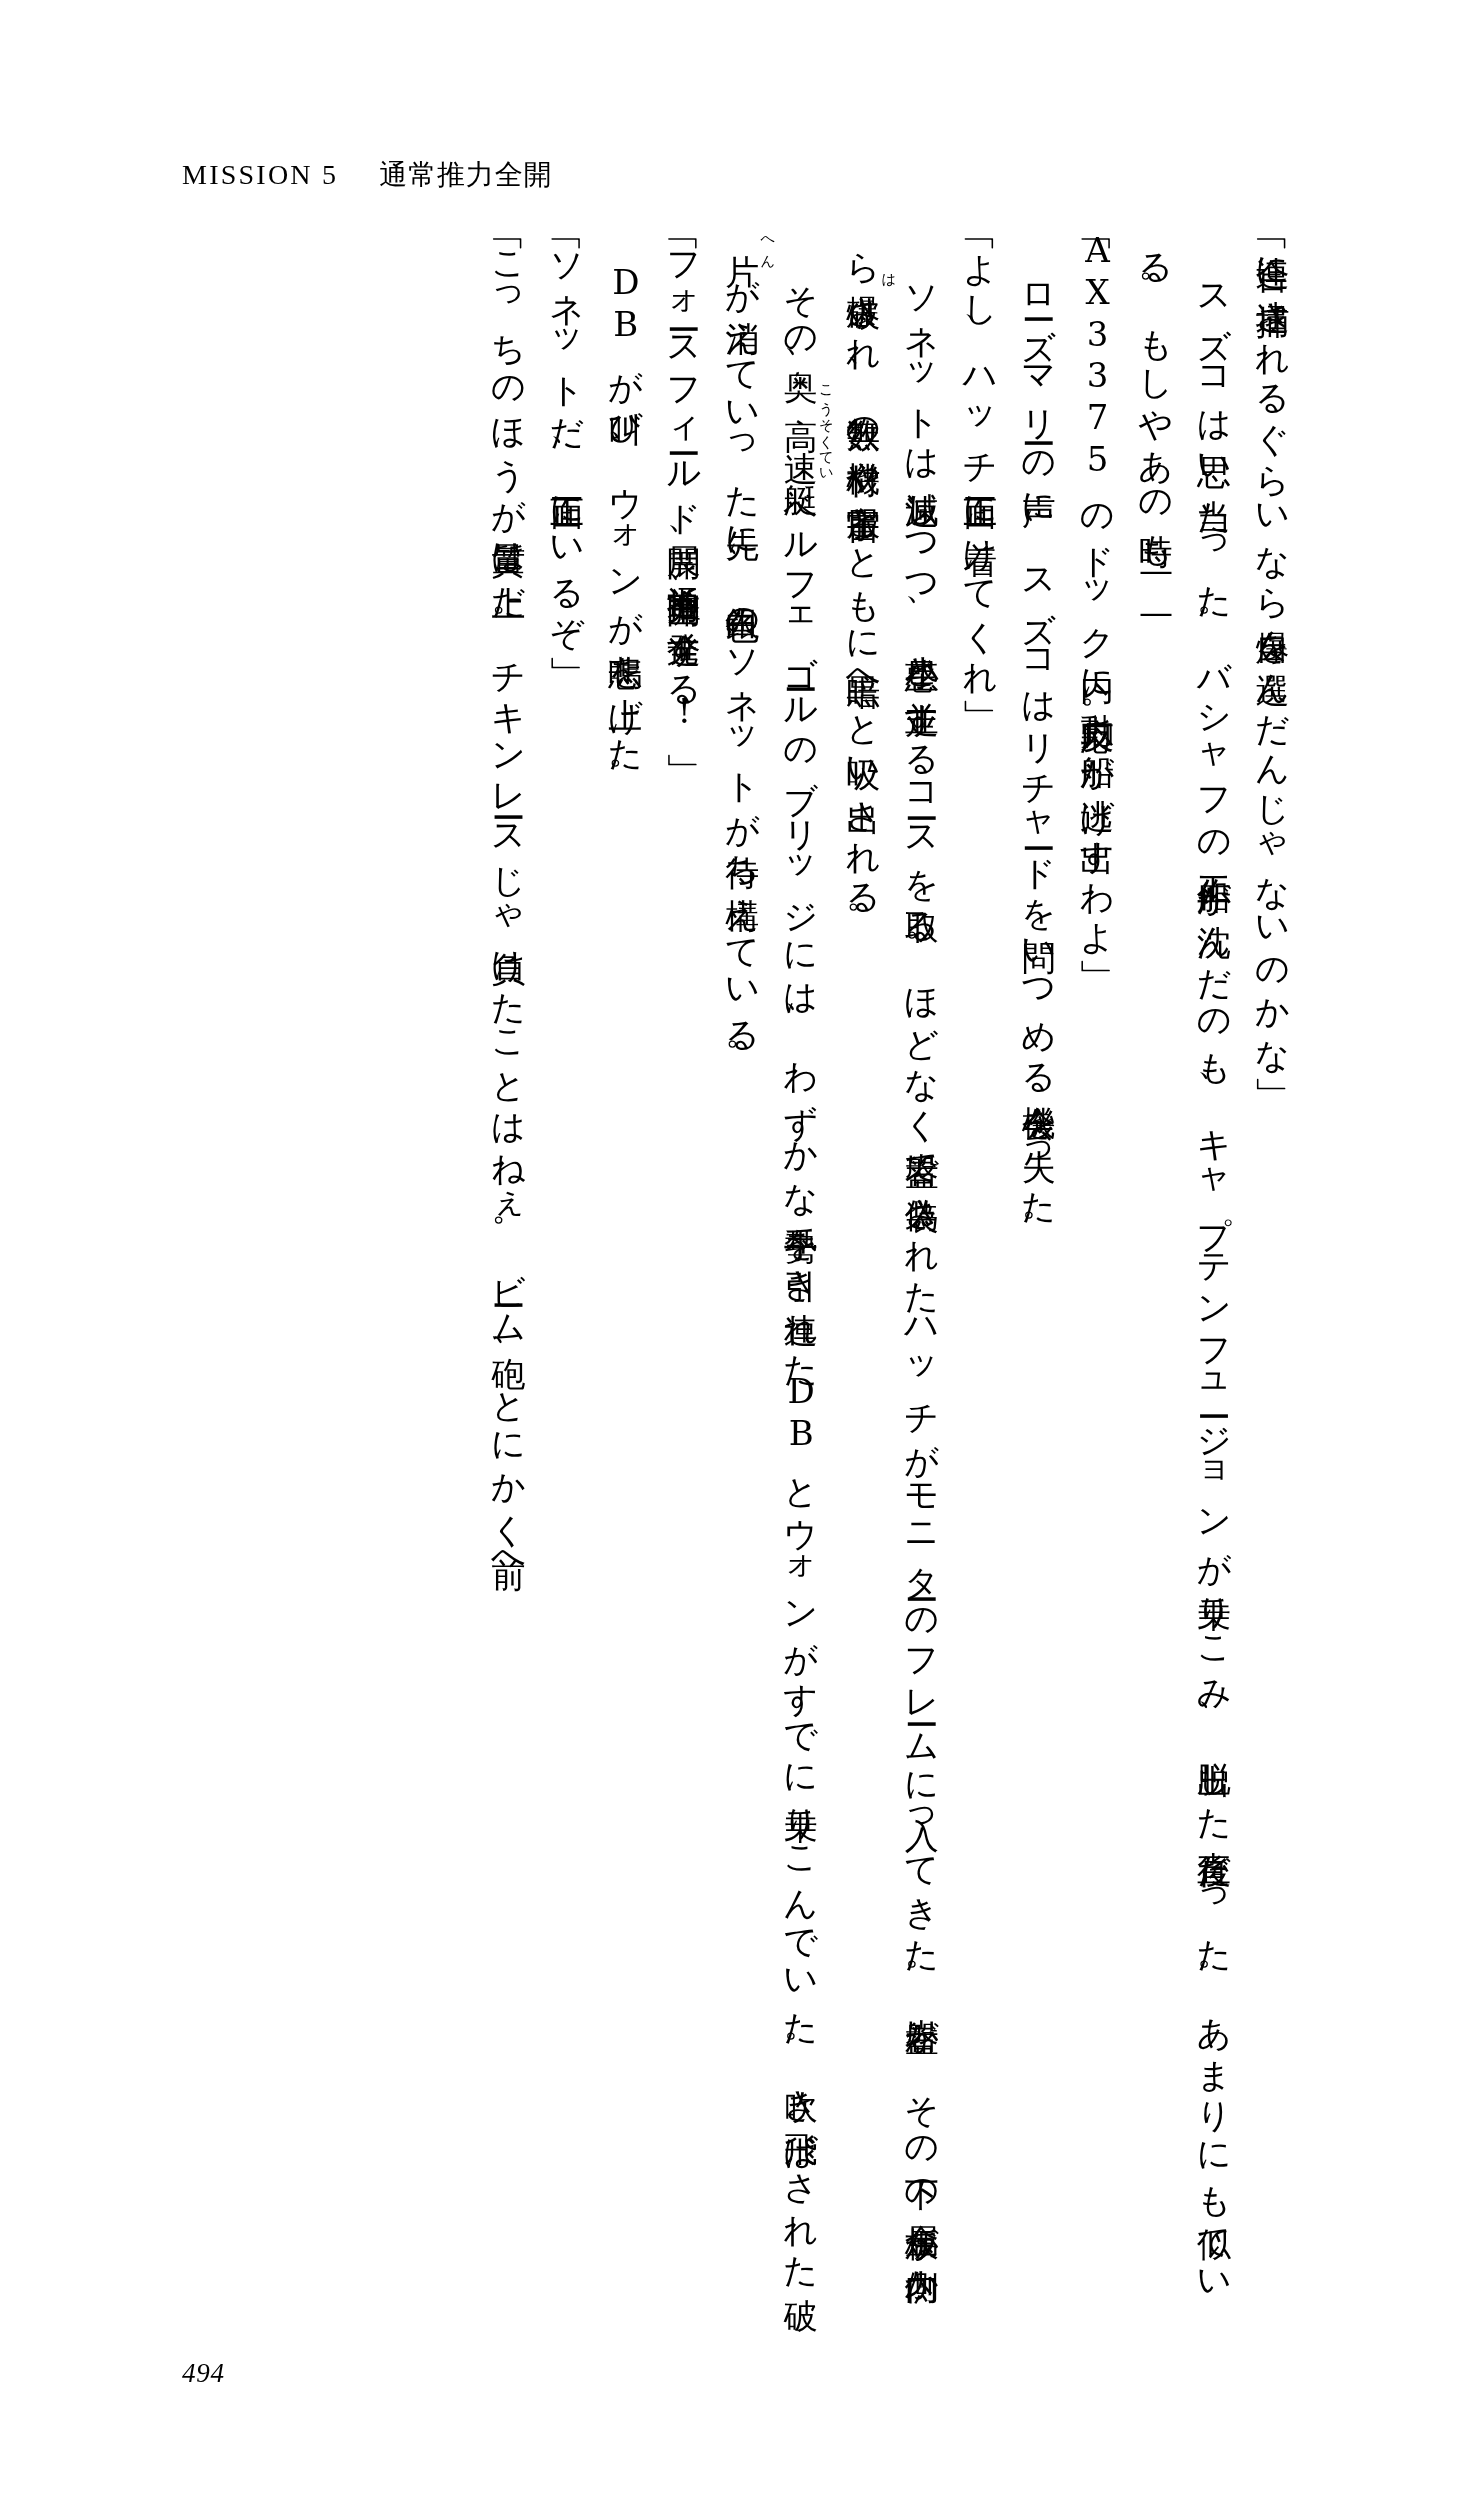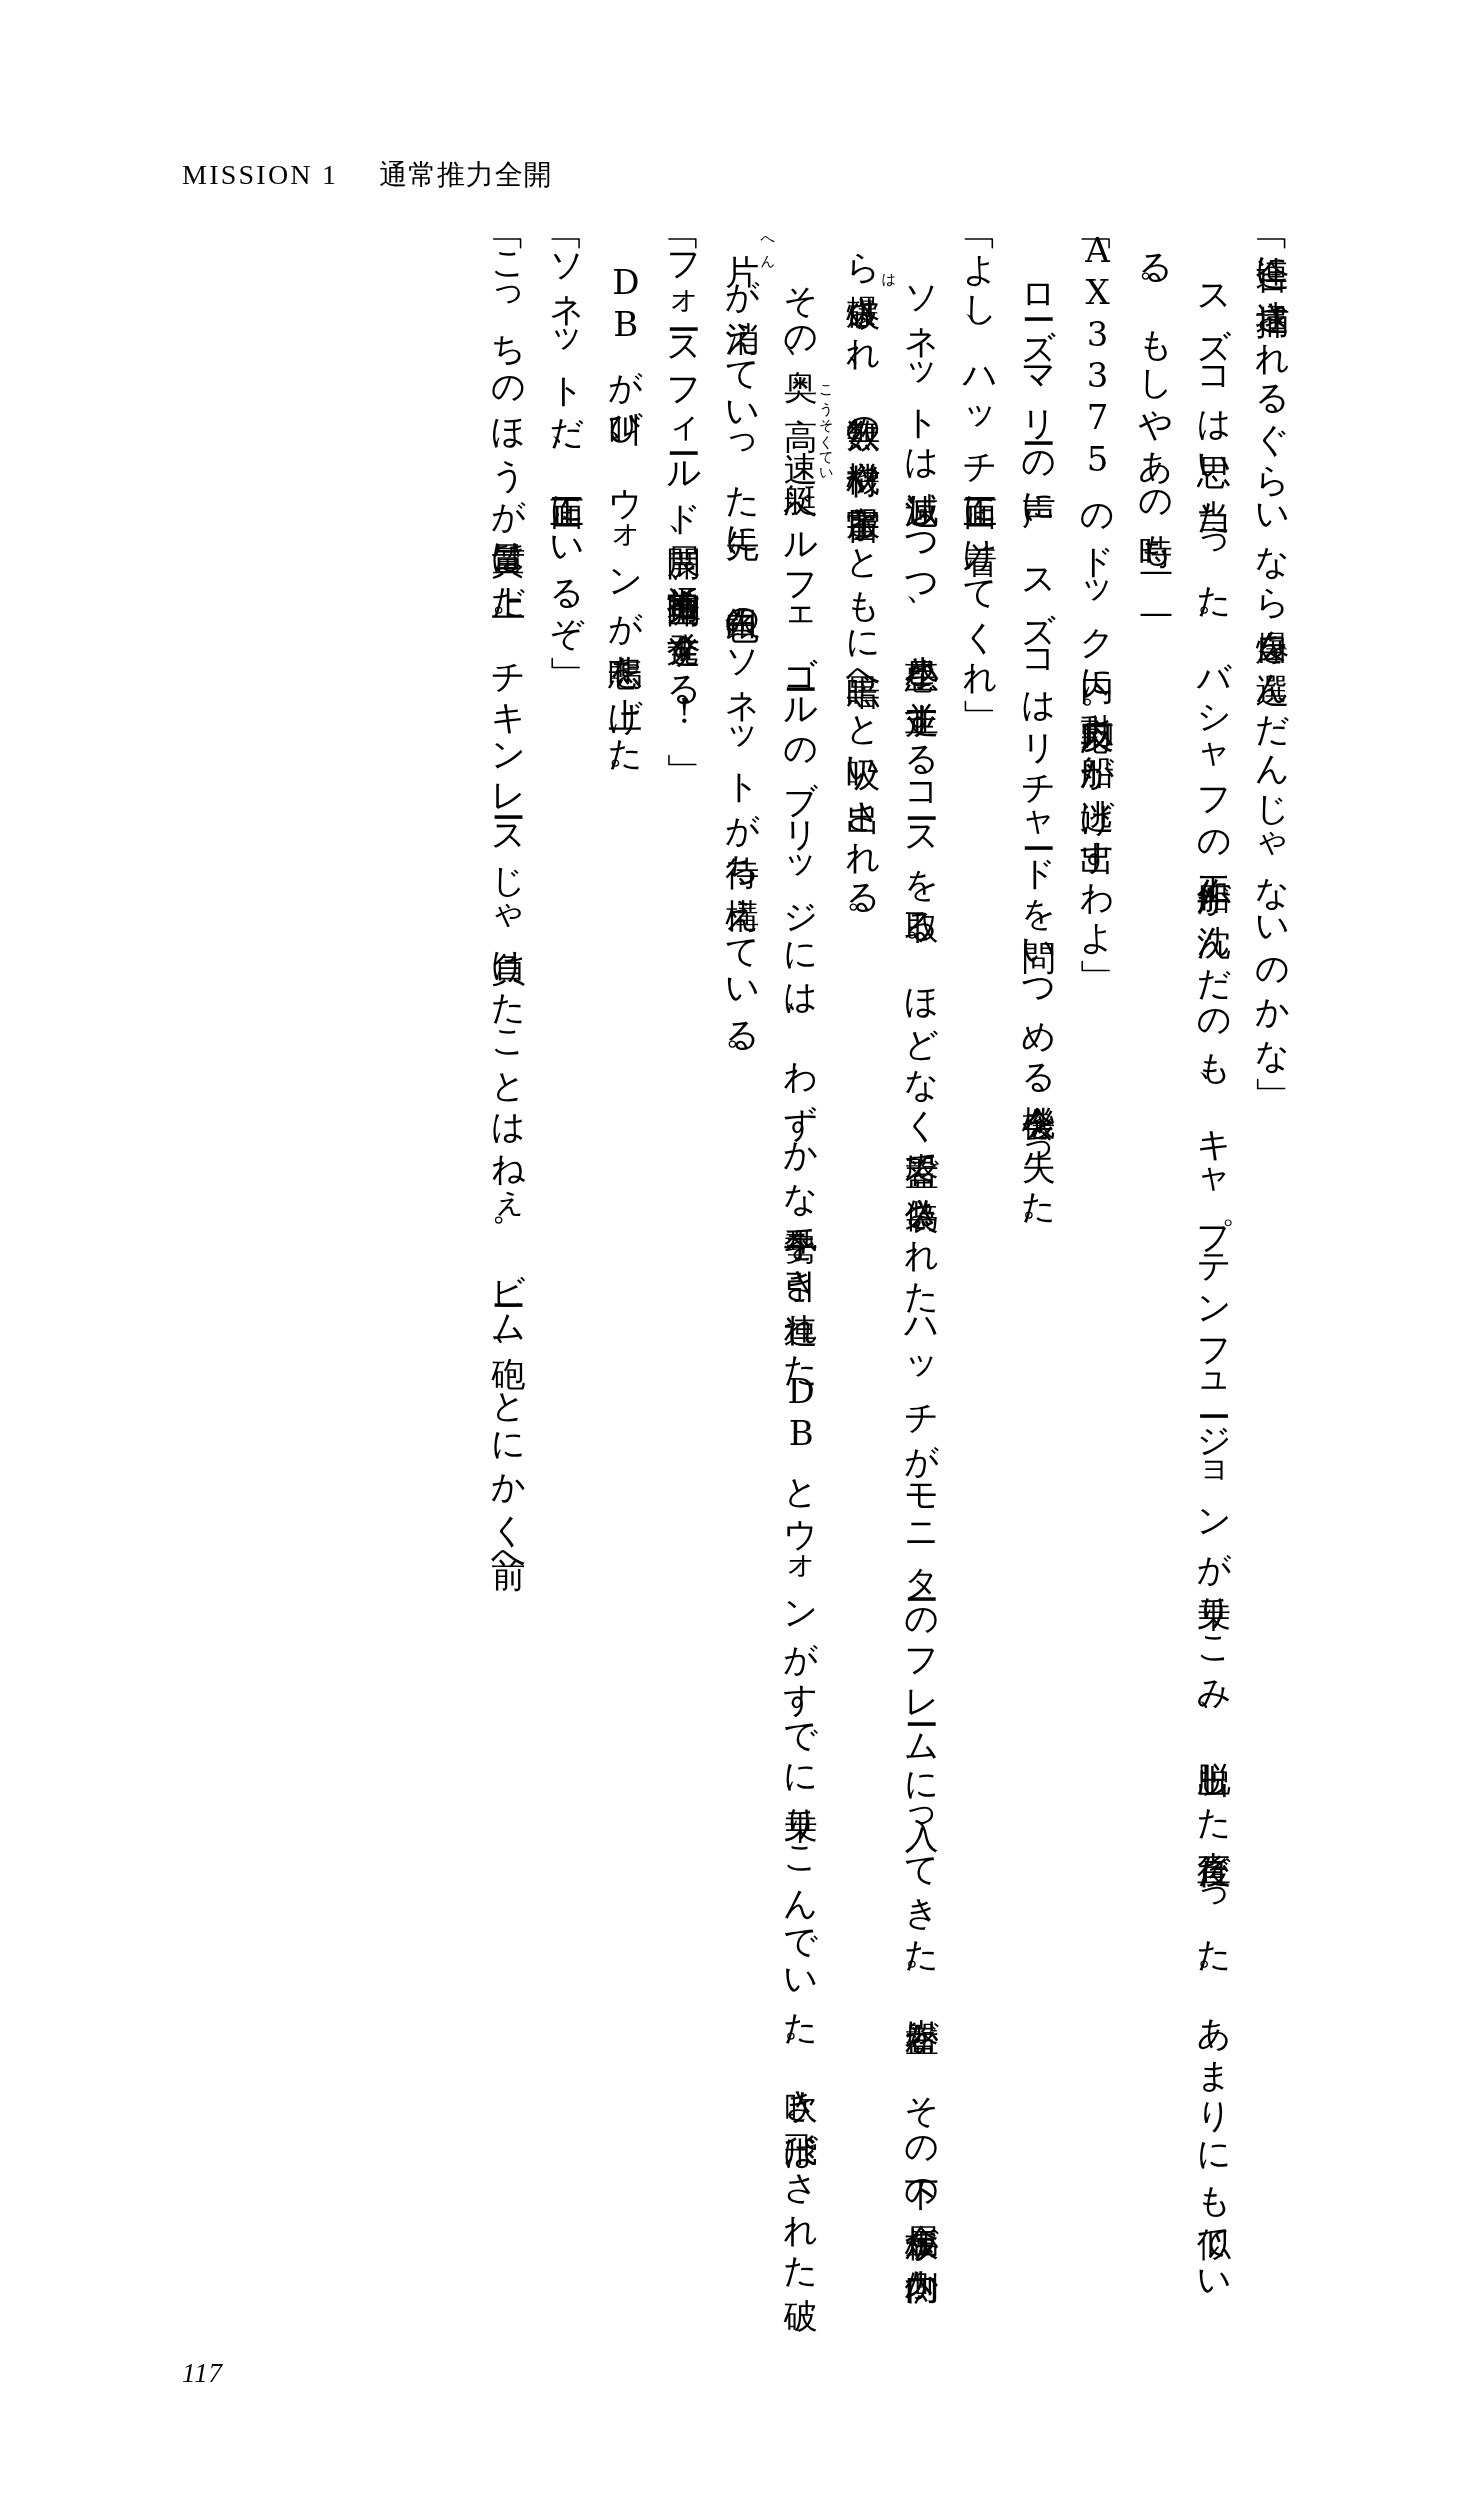--- a/index.html
+++ b/index.html
@@ -89,35 +89,35 @@
     font-size: 27px;
     letter-spacing: 0.03em;
   }
 </style>
 </head>
 <body>
 
 <div class="page">
 
   <div class="running-head">
-    <span class="mission-label">MISSION 1</span><span class="chapter-title">通常推力全開</span>
+    <span class="mission-label">MISSION 5</span><span class="chapter-title">通常推力全開</span>
   </div>
 
   <div class="body-area">
     <div class="vtext">
       <p>「連合に逮捕されるぐらいなら自爆を選んだんじゃないのかな」</p>
       <p class="indent">スズコは思い当たった。バシャフの工作船が沈んだのも、キャプテンフュージョンが乗りこみ、脱出した直後だった。あまりにも似ている。もしやあの時も——</p>
       <p>「AX3375のドック内に動力反応。船が逃げ出すわよ」</p>
       <p class="indent">ローズマリーの声に、スズコはリチャードを問いつめる機会を失った。</p>
       <p>「よし、ハッチ正面に着けてくれ」</p>
       <p class="indent">ソネットは減速しつつ、小惑星と並走するコースを取る。ほどなく岩盤で偽装されたハッチがモニターのフレームに入ってきた。岩盤が、その下の金属板が内側から爆<ruby>破<rt>は</rt></ruby>され、無数の機材や宇宙服とともに暗黒へと吸い出される。</p>
       <p class="indent">その奥、<ruby>高速艇<rt>こうそくてい</rt></ruby>ベルフェゴールのブリッジには、わずかな手勢を引き連れたDBとウォンがすでに乗りこんでいた。吹き飛ばされた破<ruby>片<rt>へん</rt></ruby>が消えていった先に、白銀色のソネットが待ち構えている。</p>
       <p>「フォースフィールド展開、通常推力全開、発進する!」</p>
       <p class="indent">DBが叫び、ウォンが悲鳴を上げた。</p>
       <p>「ソネットだ、正面にいるぞ」</p>
       <p>「こっちのほうが質量は上だ。チキンレースじゃ負けたことはねぇ。ビーム砲、とにかく前へ</p>
     </div>
   </div>
 
-  <div class="folio">117</div>
+  <div class="folio">494</div>
 
 </div>
 
 
 </body></html>

